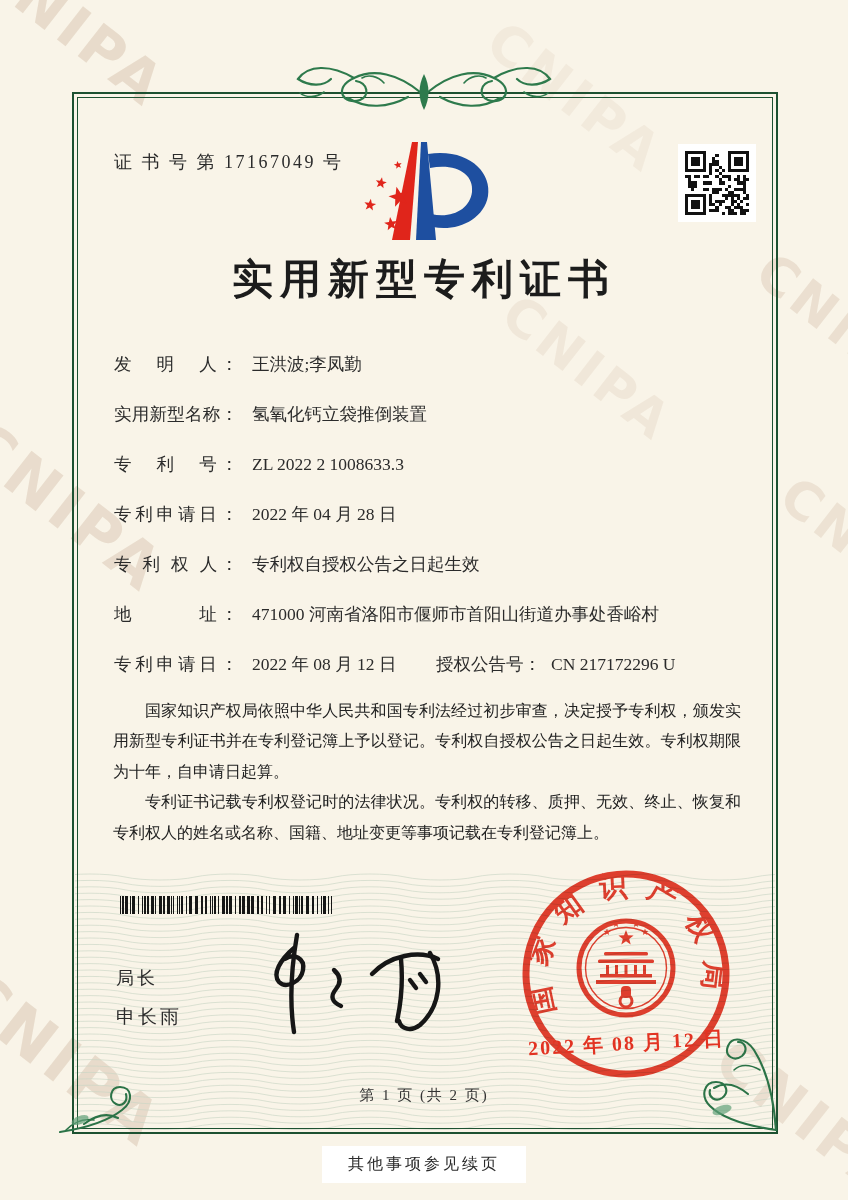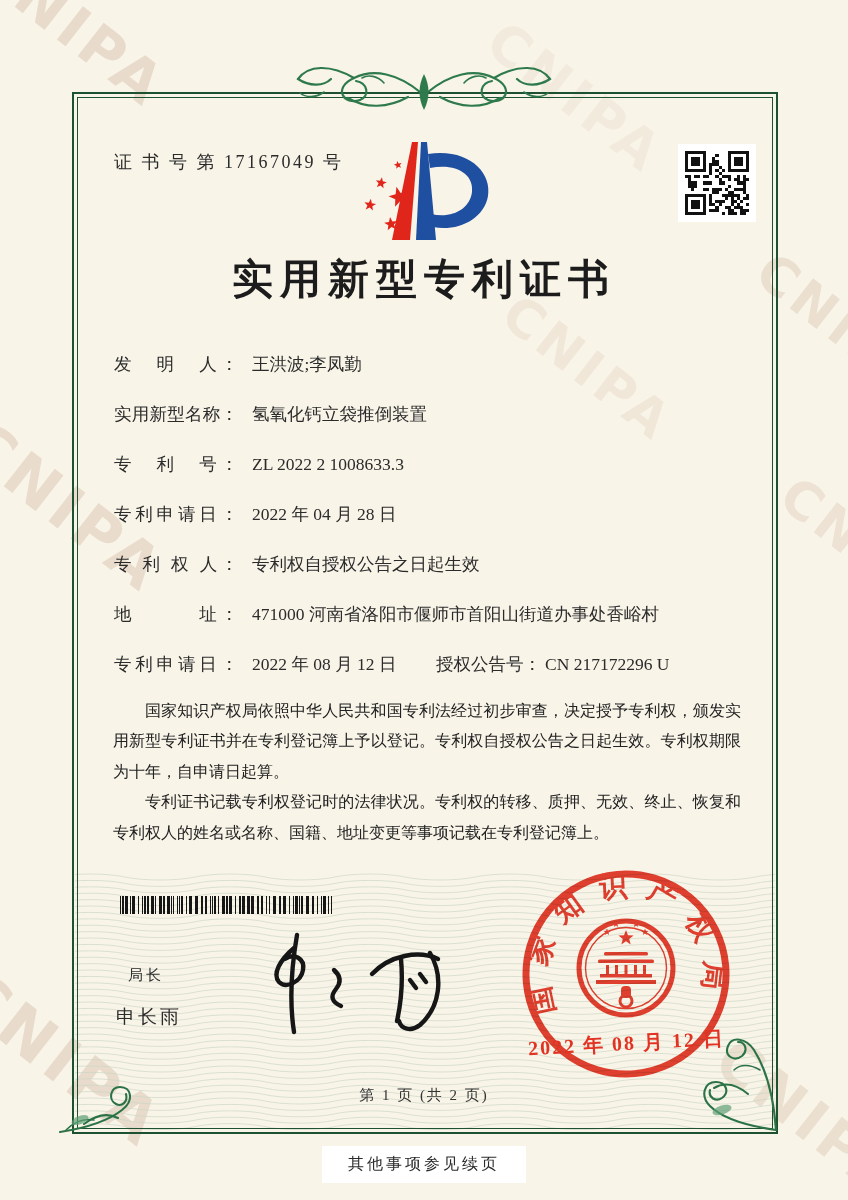--- a/index.html
+++ b/index.html
@@ -32,27 +32,27 @@
   .logo{position:absolute;left:346px;top:134px;}
   .qr{position:absolute;left:678px;top:144px;width:78px;height:78px;background:#fff;
       display:flex;align-items:center;justify-content:center;}
   .title{position:absolute;left:0;top:252px;width:100%;text-align:center;
          font-size:41px;font-weight:bold;letter-spacing:7px;color:#1c1c1c;}
   .fields{position:absolute;left:114px;top:352px;width:620px;}
   .frow{position:relative;height:50px;font-size:17.5px;white-space:nowrap;}
   .flabel{display:inline-block;width:124px;text-align:justify;text-align-last:justify;}
   .fvalue{margin-left:14px;}
   .pair2{position:absolute;left:322px;top:0;}
-  .pair2 .flabel{width:auto;margin-right:4px;font-family:Liberation Serif, serif;}
+  .pair2 .flabel{width:auto;margin-right:10px;font-family:Liberation Serif, serif;}
   .paras{position:absolute;left:113px;top:696px;width:628px;font-size:16px;line-height:1.9;
          text-align:justify;color:#222;}
   .paras p{margin:0;text-indent:2em;}
   .barcode{position:absolute;left:120px;top:896px;height:18px;display:flex;align-items:stretch;}
   .barcode div{height:100%;}
-  .signer-title{position:absolute;left:128px;top:966px;font-size:15px;letter-spacing:3px;}
+  .signer-title{position:absolute;left:116px;top:966px;font-size:18px;letter-spacing:3px;}
   .signer-name{position:absolute;left:116px;top:1004px;font-size:19px;letter-spacing:3px;}
   .signature{position:absolute;left:222px;top:928px;}
   .seal{position:absolute;left:516px;top:868px;mix-blend-mode:multiply;}
   .seal-date{position:absolute;left:528px;top:1030px;font-size:20px;font-weight:bold;
              color:var(--seal-red,#e23322);letter-spacing:2px;transform:rotate(-3deg);white-space:nowrap;}
   .page-no{position:absolute;left:0;top:1086px;width:100%;text-align:center;font-size:15px;
            letter-spacing:2px;color:#333;}
   .cont-note{position:absolute;left:50%;transform:translateX(-50%);top:1146px;background:#ffffff;
              padding:8px 26px;font-size:16px;letter-spacing:3px;}
 </style>

